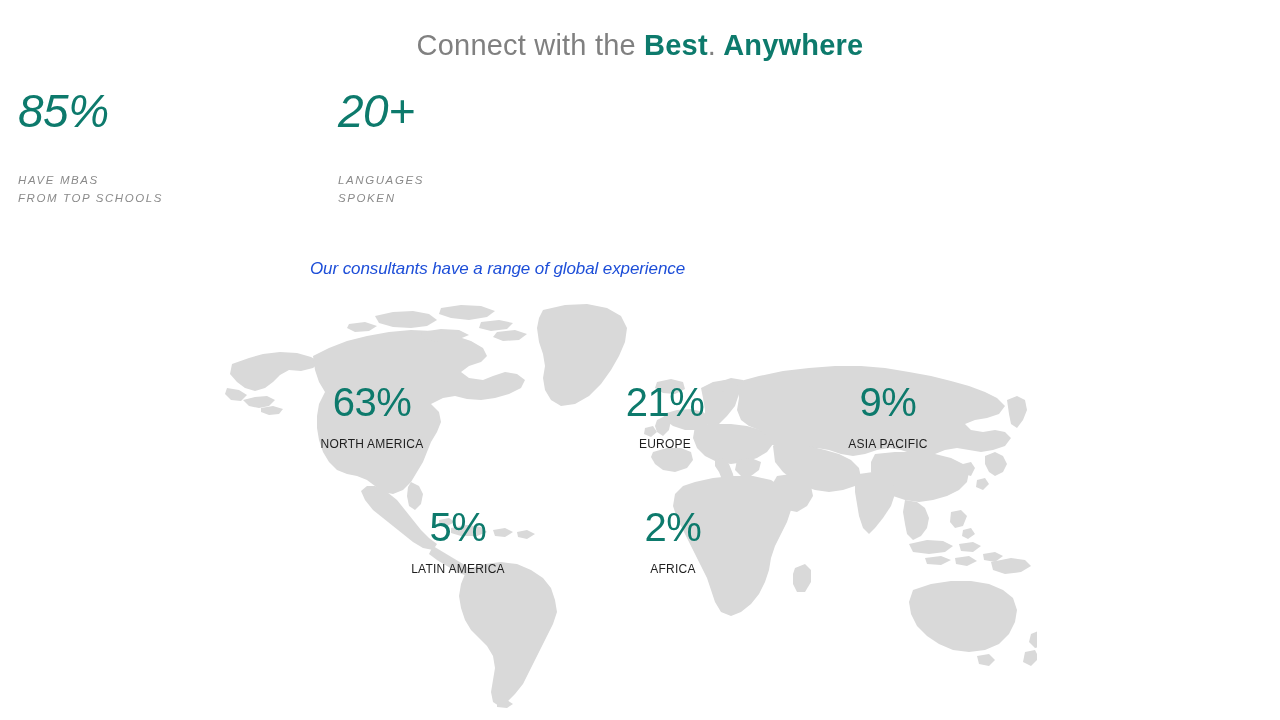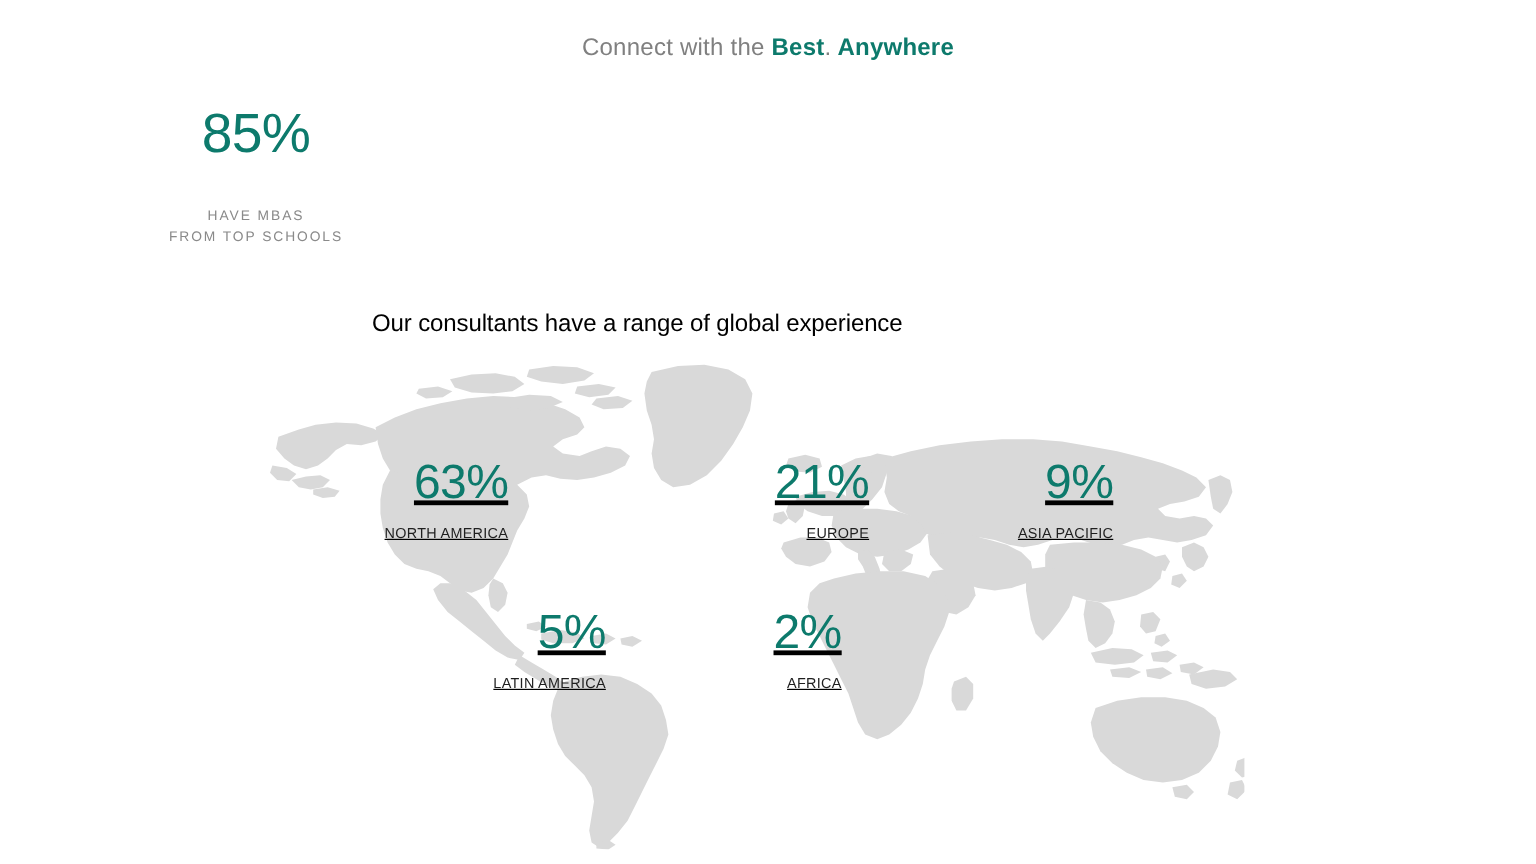--- a/index.html
+++ b/index.html
@@ -16,21 +16,21 @@
     -webkit-font-smoothing: antialiased;
   }
 
   
   .headline {
     position: absolute;
     top: 29px;
     left: 0;
     width: 1280px;
     text-align: center;
-    font-size: 20px;
+    font-size: 29px;
     font-weight: 300;
     color: #808080;
     letter-spacing: 0.2px;
     white-space: nowrap;
   }
   .headline .accent {
     color: #0d7a6c;
     font-weight: 700;
   }
   .headline .dot {
@@ -42,23 +42,23 @@
   .stats-row {
     position: absolute;
     top: 88px;
     left: 0;
     width: 1280px;
     display: flex;
     align-items: flex-start;
   }
   .stat {
     flex: 1 1 0;
-    text-align: center;
-    padding: 0 28px;
+    padding: 0 18px;
     box-sizing: border-box;
+    font-style: italic;
   }
   .stat-value {
     font-size: 46px;
     font-weight: 300;
     color: #0d7a6c;
     line-height: 1.0;
     letter-spacing: -0.5px;
   }
   .stat-label {
     margin-top: 37px;
@@ -69,49 +69,49 @@
     line-height: 1.58;
     text-transform: uppercase;
     white-space: pre-line;
   }
 
   
   .section-subtitle {
     position: absolute;
     top: 259px;
     left: 310px;
-    font-size: 20px;
+    font-size: 17px;
     font-weight: 400;
-    color: #000000;
+    color: #1d4ed8;
     letter-spacing: -0.1px;
     white-space: nowrap;
+    font-style: italic;
   }
 
   
   .map-wrap {
     position: absolute;
     top: 296px;
     left: 225px;
     width: 812px;
     height: 412px;
   }
   .map-wrap svg {
     display: block;
     width: 100%;
     height: 100%;
   }
   .map-land { fill: #d9d9d9; }
 
   
   .region {
     position: absolute;
-    text-align: right;
+    text-align: center;
     transform: translateX(-50%);
     white-space: nowrap;
-    text-decoration: underline;
   }
   .region-value {
     font-size: 40px;
     font-weight: 300;
     color: #0d7a6c;
     line-height: 1.0;
     letter-spacing: -0.5px;
   }
   .region-label {
     margin-top: 15px;
@@ -130,20 +130,25 @@
 </div>
 
 <div class="stats-row">
 
   <div class="stat">
     <div class="stat-value">85%</div>
     <div class="stat-label">HAVE MBAS
 FROM TOP SCHOOLS</div>
   </div>
 
+  <div class="stat">
+    <div class="stat-value">20+</div>
+    <div class="stat-label">LANGUAGES
+SPOKEN</div>
+  </div>
 
   <div class="stat">
   </div>
 
   <div class="stat">
   </div>
 
 </div>
 
 <div class="section-subtitle">Our consultants have a range of global experience</div>
@@ -278,21 +283,21 @@
       <path d="M800 356 L810 354 L814 362 L806 370 L798 366 Z"></path>
     </g>
   </svg>
 </div>
 
 <div class="region" style="left:372px; top:382px;">
   <div class="region-value">63%</div>
   <div class="region-label">NORTH AMERICA</div>
 </div>
 
-<div class="region" style="left:685px; top:382px;">
+<div class="region" style="left:665px; top:382px;">
   <div class="region-value">21%</div>
   <div class="region-label">EUROPE</div>
 </div>
 
 <div class="region" style="left:888px; top:382px;">
   <div class="region-value">9%</div>
   <div class="region-label">ASIA PACIFIC</div>
 </div>
 
 <div class="region" style="left:458px; top:507px;">

